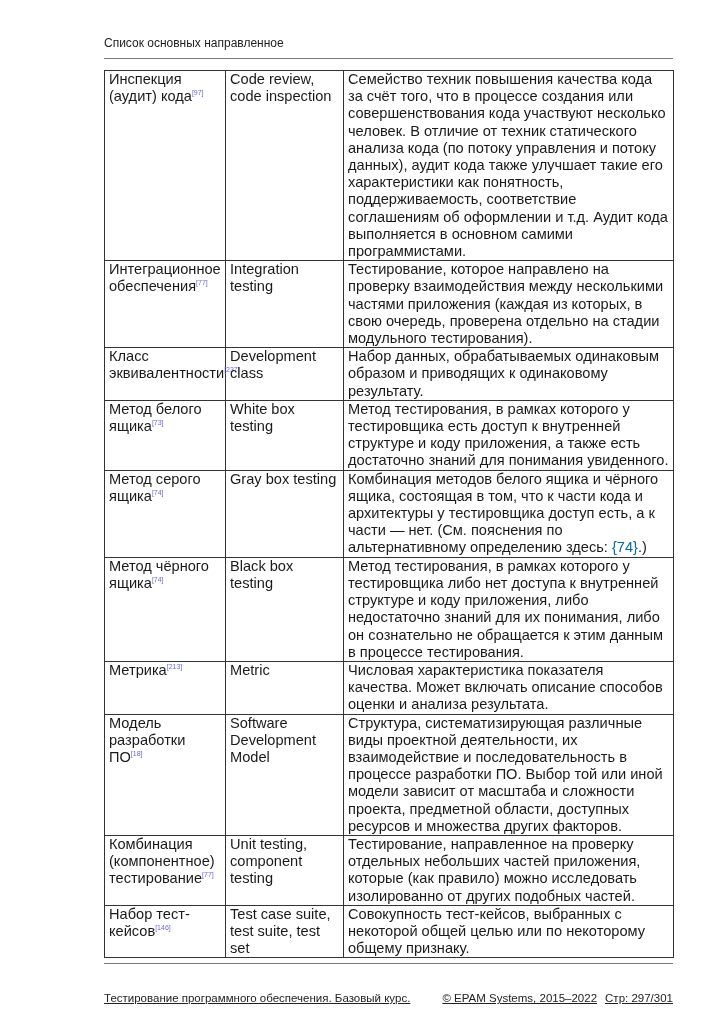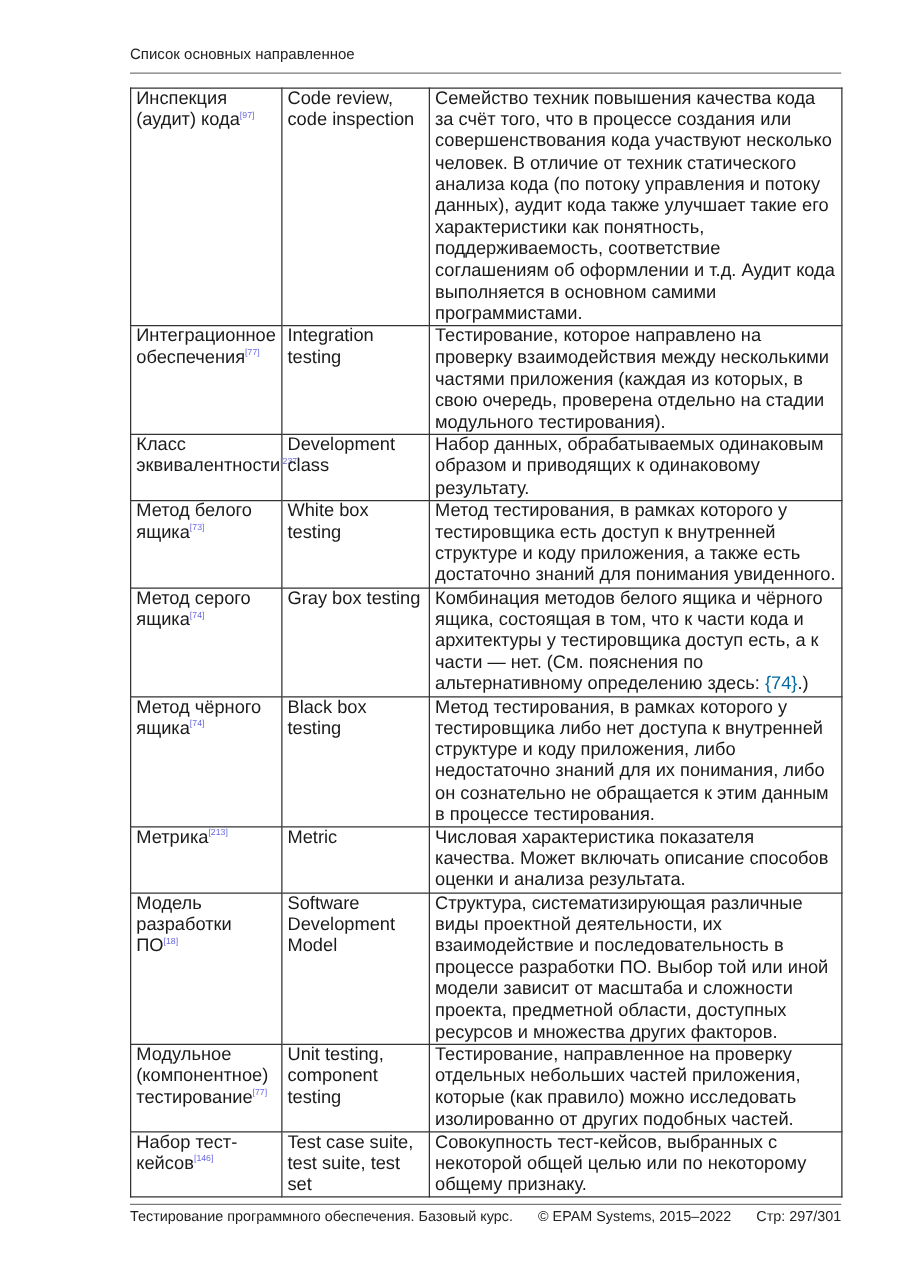--- a/index.html
+++ b/index.html
@@ -26,24 +26,24 @@
   col.c2 { width: 118px; }
   col.c3 { width: 330px; }
   sup.ref {
     color: #6a6ae0; font-size: 7px; vertical-align: super; line-height: 0;
   }
   .inline-ref { color: #0369a1; }
   .footer-rule {
     position: absolute; left: 104px; top: 963px; width: 569px; height: 1px; background: #7a7a7a;
   }
   .footer {
-    position: absolute; left: 104px; top: 968px; width: 569px;
-    font-size: 11.5px; color: #222; display: flex; justify-content: space-between;
+    position: absolute; left: 104px; top: 992px; width: 569px;
+    font-size: 11.5px; color: #222; display: flex; justify-content: space-between; text-decoration: underline;
   }
-  .footer .copy { margin-left: auto; margin-right: 20px; }
+  .footer .copy { margin-left: auto; margin-right: 8px; }
 </style>
 </head>
 <body>
 
 <div class="header">Список основных направленное</div>
 <div class="header-rule"></div>
 
 <table class="defs">
   <colgroup>
       <col class="c1">
@@ -85,21 +85,21 @@
       <td><span>Метрика</span><sup class="ref">[213]</sup></td>
       <td>Metric</td>
       <td>Числовая характеристика показателя качества. Может включать описание способов оценки и анализа результата.</td>
     </tr>
     <tr>
       <td><span>Модель разработки ПО</span><sup class="ref">[18]</sup></td>
       <td>Software Development Model</td>
       <td>Структура, систематизирующая различные виды проектной деятельности, их взаимодействие и последовательность в процессе разработки ПО. Выбор той или иной модели зависит от масштаба и сложности проекта, предметной области, доступных ресурсов и множества других факторов.</td>
     </tr>
     <tr>
-      <td><span>Модульное (компонентное) тестирование</span><sup class="ref">[77]</sup></td>
+      <td><span>Комбинация (компонентное) тестирование</span><sup class="ref">[77]</sup></td>
       <td>Unit testing, component testing</td>
       <td>Тестирование, направленное на проверку отдельных небольших частей приложения, которые (как правило) можно исследовать изолированно от других подобных частей.</td>
     </tr>
     <tr>
       <td><span>Набор тест-кейсов</span><sup class="ref">[146]</sup></td>
       <td>Test case suite, test suite, test set</td>
       <td>Совокупность тест-кейсов, выбранных с некоторой общей целью или по некоторому общему признаку.</td>
     </tr>
   </tbody>
 </table>

